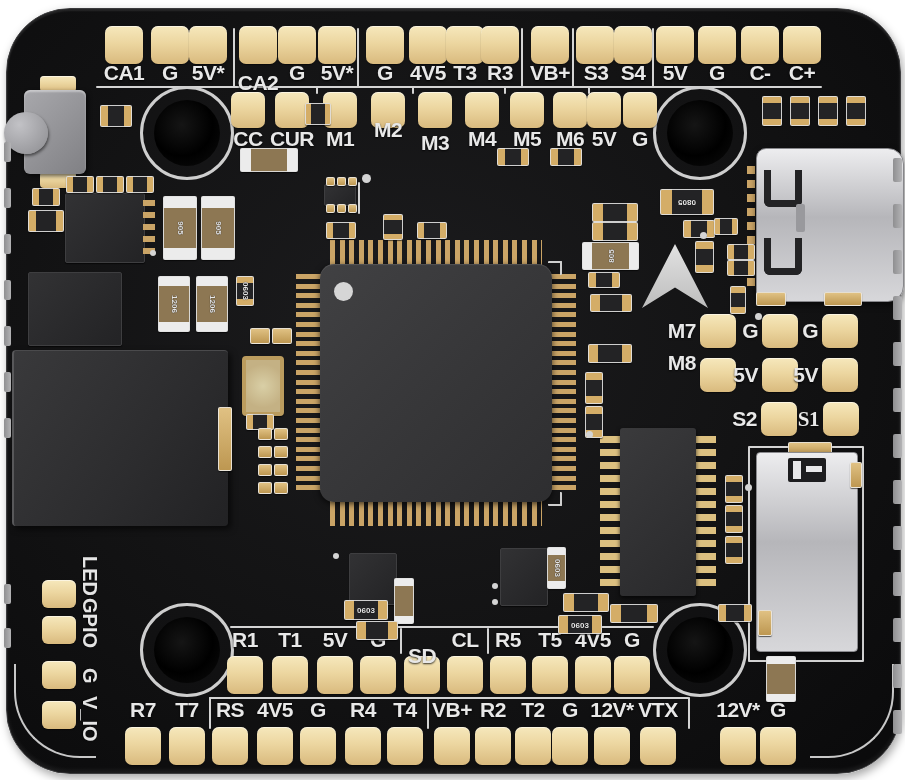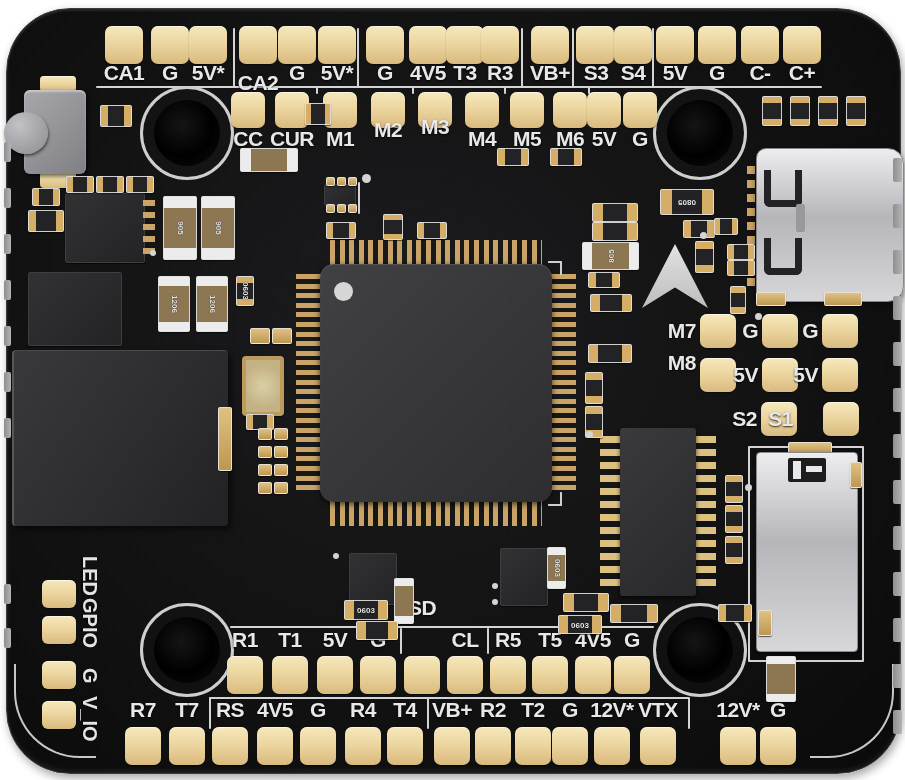--- a/index.html
+++ b/index.html
@@ -202,41 +202,41 @@
     <div class="lbl" style="left:802px;top:62px;">C+</div>
     <div class="pad" style="left:231px;top:92px;width:34px;height:36px;"></div>
     <div class="lbl" style="left:248px;top:128px;">CC</div>
     <div class="pad" style="left:275px;top:92px;width:34px;height:36px;"></div>
     <div class="lbl" style="left:292px;top:128px;">CUR</div>
     <div class="pad" style="left:323px;top:92px;width:34px;height:36px;"></div>
     <div class="lbl" style="left:340px;top:128px;">M1</div>
     <div class="pad" style="left:371px;top:92px;width:34px;height:36px;"></div>
     <div class="lbl" style="left:388px;top:119px;">M2</div>
     <div class="pad" style="left:418px;top:92px;width:34px;height:36px;"></div>
-    <div class="lbl" style="left:435px;top:116px;">M3</div>
+    <div class="lbl" style="left:435px;top:132px;">M3</div>
     <div class="pad" style="left:465px;top:92px;width:34px;height:36px;"></div>
     <div class="lbl" style="left:482px;top:128px;">M4</div>
     <div class="pad" style="left:510px;top:92px;width:34px;height:36px;"></div>
     <div class="lbl" style="left:527px;top:128px;">M5</div>
     <div class="pad" style="left:553px;top:92px;width:34px;height:36px;"></div>
     <div class="lbl" style="left:570px;top:128px;">M6</div>
     <div class="pad" style="left:587px;top:92px;width:34px;height:36px;"></div>
     <div class="lbl" style="left:604px;top:128px;">5V</div>
     <div class="pad" style="left:623px;top:92px;width:34px;height:36px;"></div>
     <div class="lbl" style="left:640px;top:128px;">G</div>
     <div class="pad" style="left:227px;top:656px;width:36px;height:38px;"></div>
     <div class="lbl" style="left:245px;top:629px;">R1</div>
     <div class="pad" style="left:272px;top:656px;width:36px;height:38px;"></div>
     <div class="lbl" style="left:290px;top:629px;">T1</div>
     <div class="pad" style="left:317px;top:656px;width:36px;height:38px;"></div>
     <div class="lbl" style="left:335px;top:629px;">5V</div>
     <div class="pad" style="left:360px;top:656px;width:36px;height:38px;"></div>
     <div class="lbl" style="left:378px;top:629px;">G</div>
     <div class="pad" style="left:404px;top:656px;width:36px;height:38px;"></div>
-    <div class="lbl" style="left:422px;top:597px;">SD</div>
+    <div class="lbl" style="left:422px;top:645px;">SD</div>
     <div class="pad" style="left:447px;top:656px;width:36px;height:38px;"></div>
     <div class="lbl" style="left:465px;top:629px;">CL</div>
     <div class="pad" style="left:490px;top:656px;width:36px;height:38px;"></div>
     <div class="lbl" style="left:508px;top:629px;">R5</div>
     <div class="pad" style="left:532px;top:656px;width:36px;height:38px;"></div>
     <div class="lbl" style="left:550px;top:629px;">T5</div>
     <div class="pad" style="left:575px;top:656px;width:36px;height:38px;"></div>
     <div class="lbl" style="left:593px;top:629px;">4V5</div>
     <div class="pad" style="left:614px;top:656px;width:36px;height:38px;"></div>
     <div class="lbl" style="left:632px;top:629px;">G</div>
@@ -286,21 +286,21 @@
     <div class="rlbl" style="left:770px;top:320px;width:48px;">G</div>
     <div class="pad" style="left:700px;top:358px;width:36px;height:34px;"></div>
     <div class="rlbl" style="left:648px;top:352px;width:48px;">M8</div>
     <div class="pad" style="left:762px;top:358px;width:36px;height:34px;"></div>
     <div class="rlbl" style="left:710px;top:364px;width:48px;">5V</div>
     <div class="pad" style="left:822px;top:358px;width:36px;height:34px;"></div>
     <div class="rlbl" style="left:770px;top:364px;width:48px;">5V</div>
     <div class="pad" style="left:761px;top:402px;width:36px;height:34px;"></div>
     <div class="rlbl" style="left:709px;top:408px;width:48px;">S2</div>
     <div class="pad" style="left:823px;top:402px;width:36px;height:34px;"></div>
-    <div class="rlbl" style="left:745px;top:408px;width:48px;">S1</div>
+    <div class="rlbl" style="left:771px;top:408px;width:48px;font-family:Liberation Serif, serif;">S1</div>
     <div class="part rh" style="left:100px;top:105px;width:30px;height:20px;"></div>
     <div class="part rh" style="left:305px;top:103px;width:24px;height:20px;"></div>
     <div class="part rh" style="left:32px;top:188px;width:26px;height:16px;"></div>
     <div class="part rh" style="left:28px;top:210px;width:34px;height:20px;"></div>
     <div class="part rh" style="left:66px;top:176px;width:26px;height:15px;"></div>
     <div class="part rh" style="left:96px;top:176px;width:26px;height:15px;"></div>
     <div class="part rh" style="left:126px;top:176px;width:26px;height:15px;"></div>
     <div class="part cv" style="left:163px;top:196px;width:32px;height:62px;">
       <span class="code" style="transform: translate(-50%, -50%) rotate(90deg);">905</span>
     </div>

